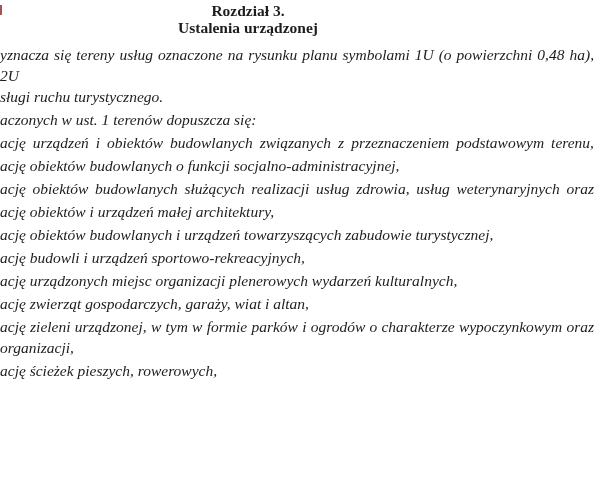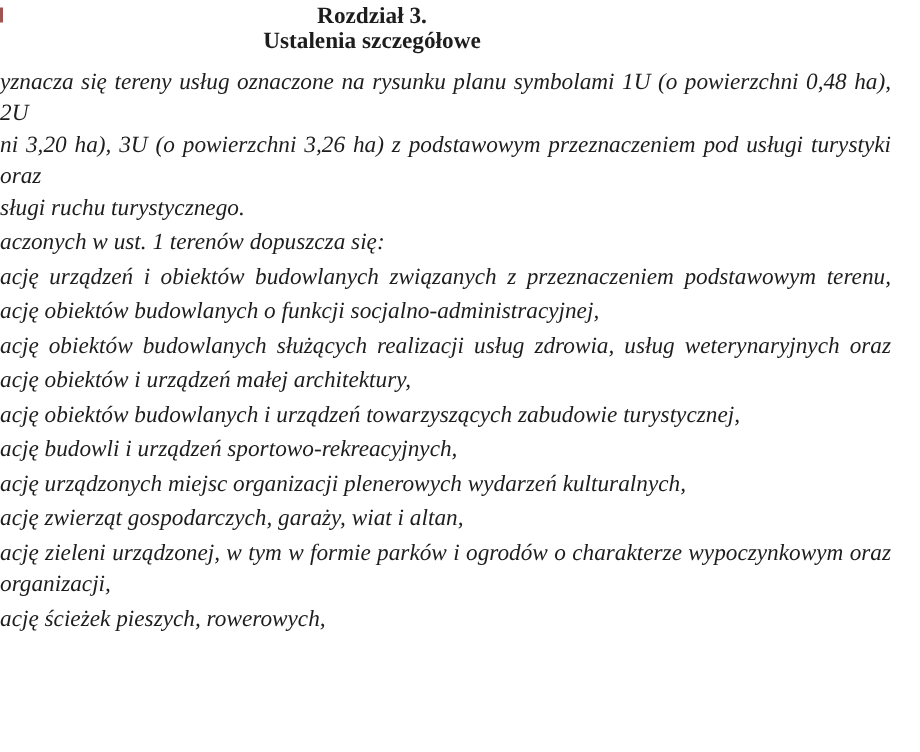--- a/index.html
+++ b/index.html
@@ -54,26 +54,25 @@
     opacity: 0.8;
   }
 </style>
 </head>
 <body>
 
 <div class="doc">
   <div class="edge-mark"></div>
   <div class="heading">
     <div>Rozdział 3.</div>
-    <div>Ustalenia szczegółowe</div>
+    <div>Ustalenia urządzonej</div>
   </div>
   <div class="body-text" id="paragraphs">
       <div class="para">
         <div class="line j">yznacza się tereny usług oznaczone na rysunku planu symbolami 1U (o powierzchni 0,48 ha), 2U</div>
-        <div class="line j">ni 3,20 ha), 3U (o powierzchni 3,26 ha) z podstawowym przeznaczeniem pod usługi turystyki oraz</div>
         <div class="line">sługi ruchu turystycznego.</div>
       </div>
       <div class="para">
         <div class="line">aczonych w ust. 1 terenów dopuszcza się:</div>
       </div>
       <div class="para">
         <div class="line j">ację urządzeń i obiektów budowlanych związanych z przeznaczeniem podstawowym terenu,</div>
       </div>
       <div class="para">
         <div class="line">ację obiektów budowlanych o funkcji socjalno-administracyjnej,</div>

